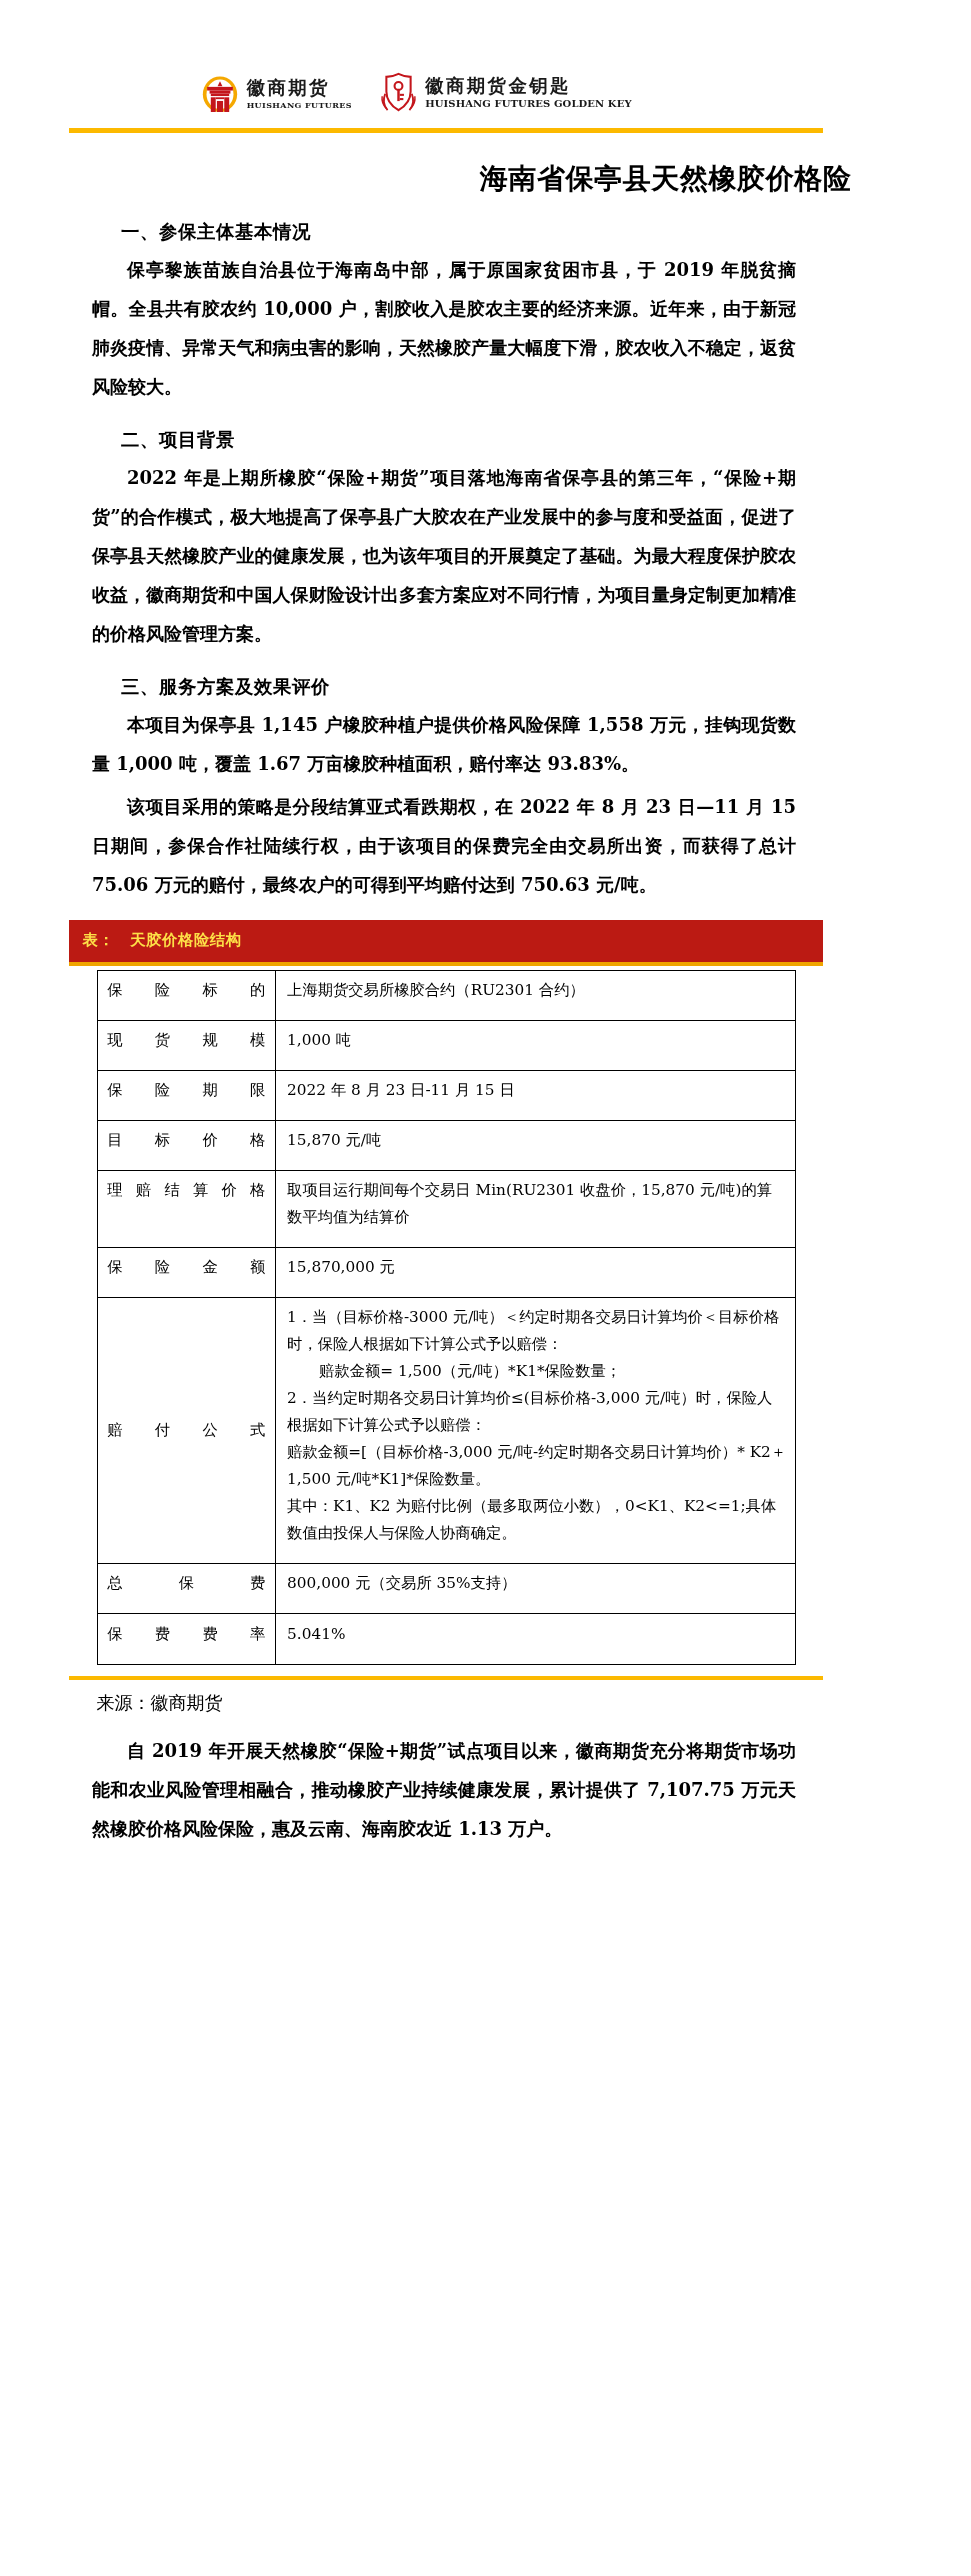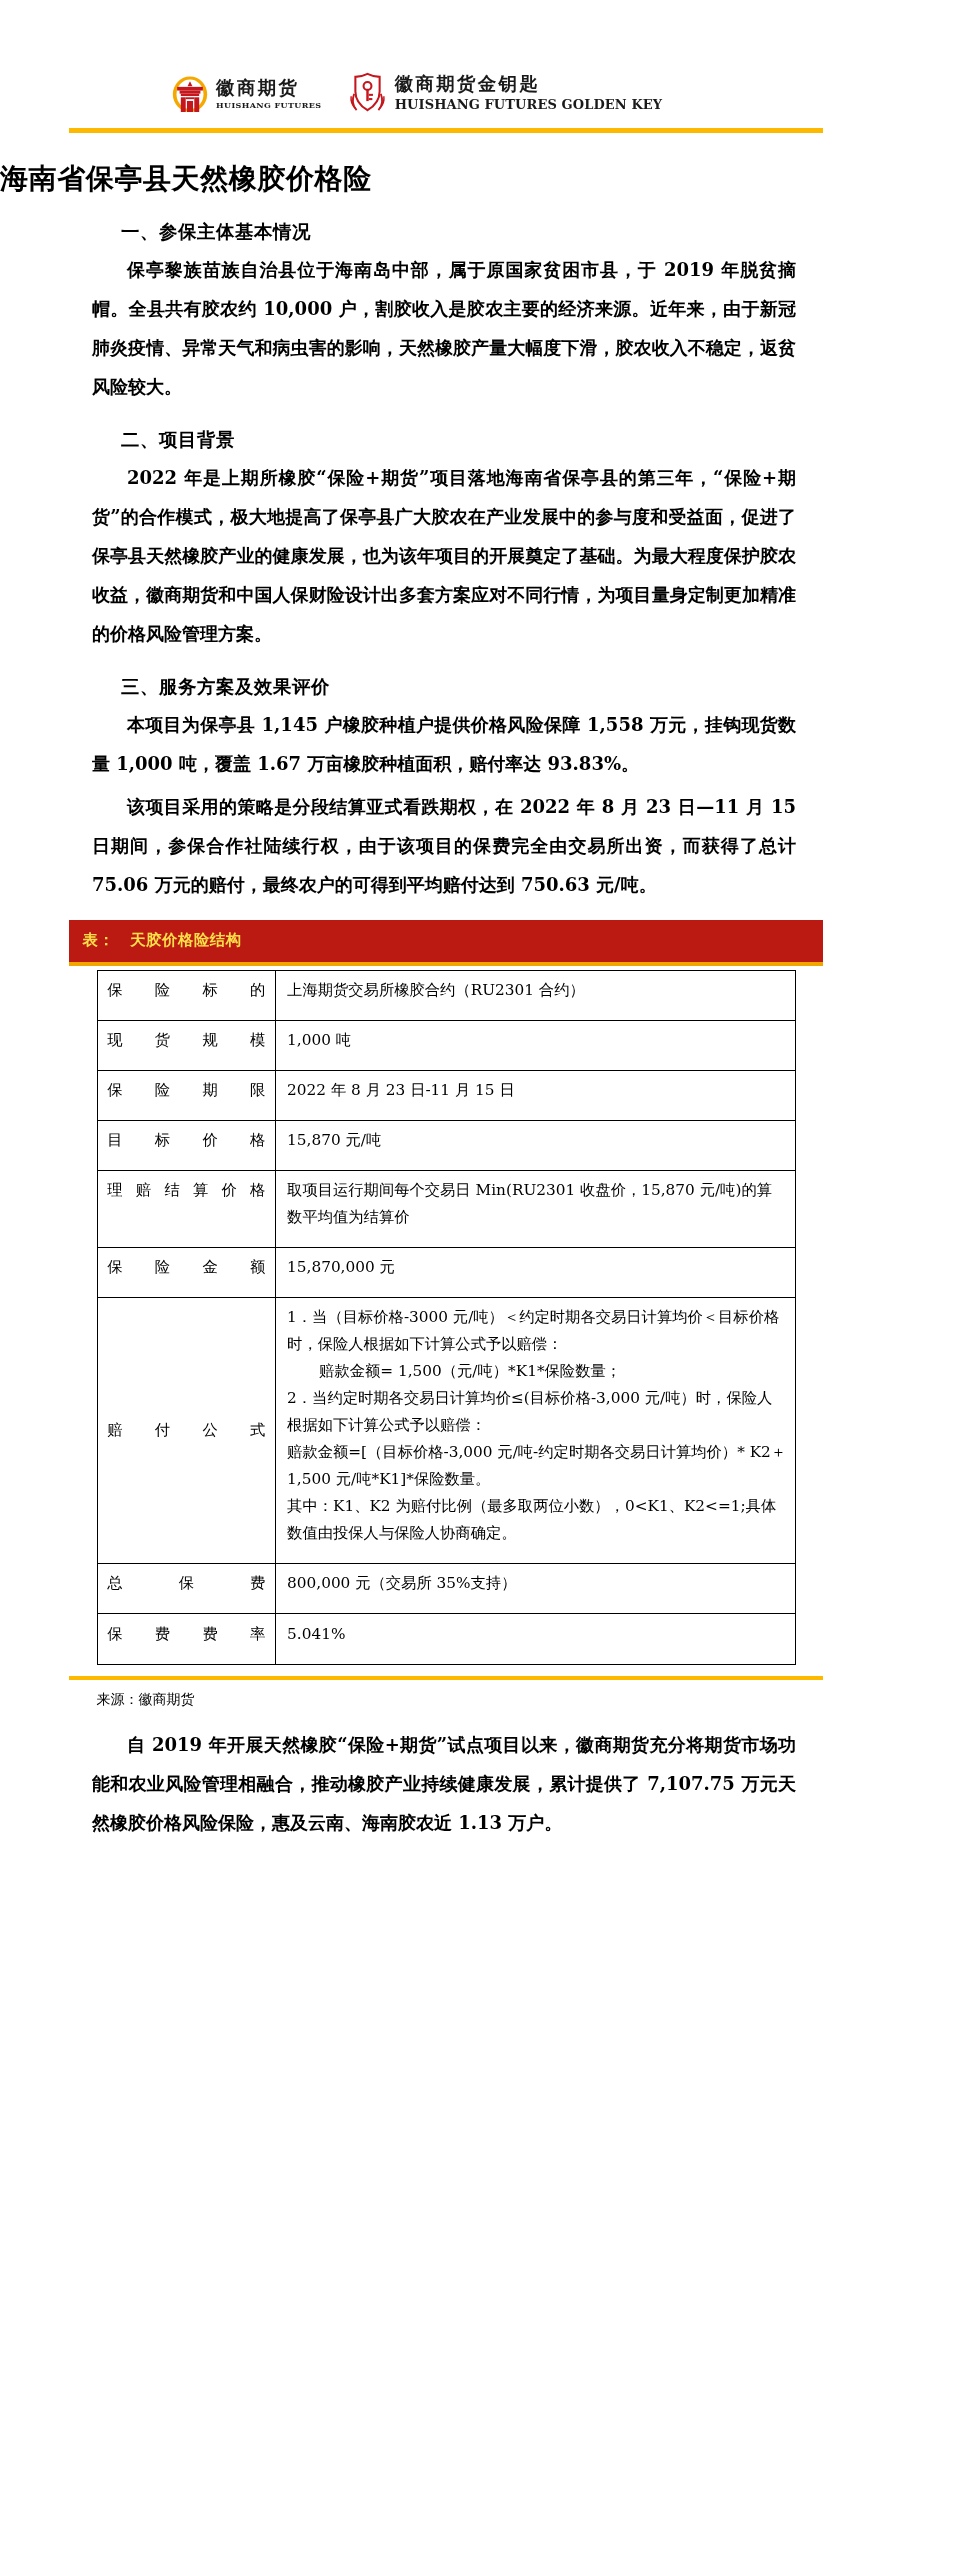--- a/index.html
+++ b/index.html
@@ -39,33 +39,33 @@
   }
   .logo-en{
     font-family:"DejaVu Serif","Liberation Serif",serif;
     font-weight:bold;
     font-size:8px;
     letter-spacing:0.4px;
     color:#1a1a1a;
     margin-top:3.7px;
     white-space:nowrap;
   }
-  .logo-en.small{font-size:13px;letter-spacing:0.1px;}
+  .logo-en.small{font-size:10px;letter-spacing:0.1px;}
 
   
   .rule-gold{
     height:5.5px;
     background:#fcb900;
     margin:13.5px 53px 0 69px;
   }
   .rule-gold.thin{height:4.3px;}
 
   
   .doc-title{
-    text-align:left;
+    text-align:right;
     font-family:"DejaVu Sans","Liberation Sans",sans-serif;
     font-weight:bold;
     font-size:28px;
     letter-spacing:0.6px;
     color:#000;
     margin:27px 0 0 0;
     padding-right:24.5px;
   }
 
   
@@ -127,21 +127,21 @@
     text-align-last:justify;
     padding:6.1px 9.8px 16px 9.8px;
     white-space:normal;
   }
   table.structure td.lbl.mid{vertical-align:middle;padding-bottom:6.1px;}
   table.structure td.val{padding-left:11px;}
   .f-ind{display:block;text-indent:32px;}
   .f-line{display:block;}
   .src-note{
     font-family:Liberation Mono, monospace;
-    font-size:14px;
+    font-size:18px;
     margin:11px 0 0 27.5px;
     color:#000;
   }
 
   .tail{margin-top:16px;}
 </style>
 </head>
 <body>
 
 <div class="page">

